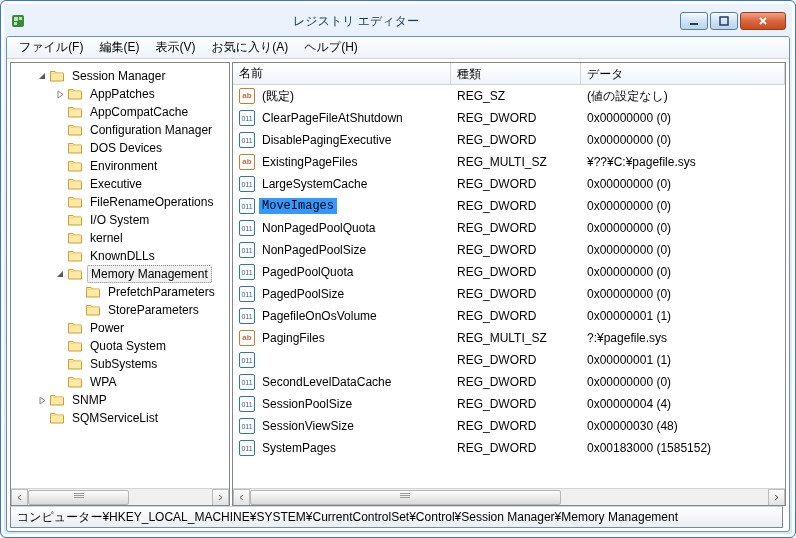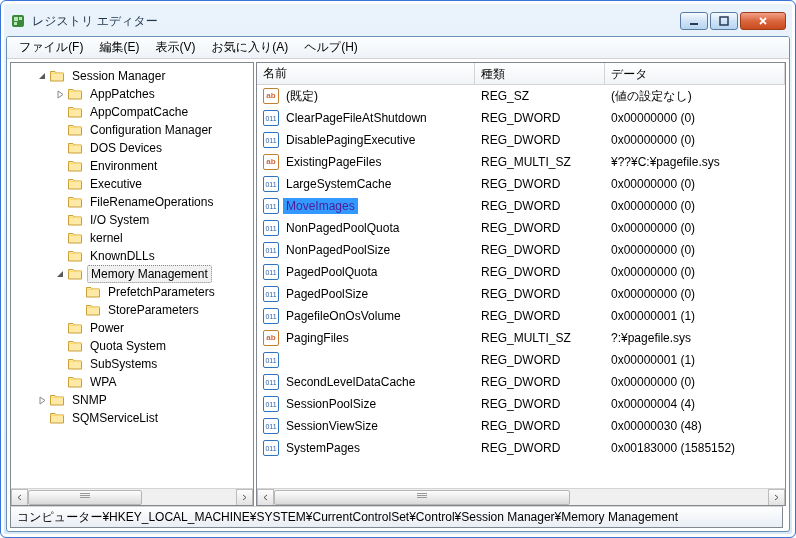--- a/index.html
+++ b/index.html
@@ -1,52 +1,52 @@
 <!DOCTYPE html>
 <html><head>
 <meta charset="utf-8">
 <style>
 * { margin: 0; padding: 0; box-sizing: border-box; }
 body { font-family: "Meiryo UI", "MS UI Gothic", Tahoma, sans-serif; font-size: 12px; background: #fff; }
 .window { width: 796px; height: 538px; border: 1px solid #3875d7; border-radius: 6px; overflow: hidden; display: flex; flex-direction: column; background: linear-gradient(180deg, #eaf3fb 0%, #d7e7f5 100%); box-shadow: 0 0 0 3px #fff inset; padding: 5px; }
 .inner { flex: 1; display: flex; flex-direction: column; border: 1px solid #6b8fb5; border-radius: 3px; background: #fff; overflow: hidden; }
-.titlebar { height: 30px; display: flex; align-items: center; padding: 0 4px; background: transparent; }
+.titlebar { height: 30px; display: flex; align-items: center; padding: 0 4px; background: transparent; text-align: center; }
 .titlebar .icon { width: 16px; height: 16px; margin-right: 6px; }
 .titlebar .title { flex: 1; color: #21364e; font-size: 12px; }
 .win-btns { display: flex; gap: 2px; }
 .win-btn { width: 28px; height: 18px; border: 1px solid #5a7ca3; border-radius: 3px; background: linear-gradient(180deg, #f7fbff 0%, #cfe3f5 50%, #b7d4ef 100%); display: flex; align-items: center; justify-content: center; cursor: pointer; }
 .win-btn.close { width: 46px; background: linear-gradient(180deg, #f5a089 0%, #d9663e 50%, #c94a1f 100%); border-color: #9c3d1a; }
 .win-btn svg { width: 10px; height: 10px; }
 .menubar { height: 22px; display: flex; align-items: center; padding: 0 4px; border-bottom: 1px solid #d4d4d4; background: linear-gradient(180deg, #fdfefe, #eef3f9); }
 .menu-item { padding: 2px 8px; cursor: pointer; border-radius: 2px; font-size: 12px; }
 .client { flex: 1; display: flex; overflow: hidden; }
 .panel { display: flex; flex-direction: column; overflow: hidden; border: 1px solid #828790; margin: 3px 1px 0 3px; background: #fff; }
 .panel.right { margin: 3px 3px 0 1px; flex: 1; }
-.tree-panel { width: 244px; }
+.tree-panel { width: 220px; }
 .tree { flex: 1; overflow: auto; padding: 4px 0; }
 .tree-row { display: flex; align-items: center; height: 18px; white-space: nowrap; cursor: pointer; padding-right: 6px; }
 .expander { width: 14px; height: 14px; display: flex; align-items: center; justify-content: center; color: #666; flex-shrink: 0; }
 .expander svg { width: 9px; height: 9px; }
 .folder { width: 16px; height: 16px; margin-right: 4px; flex-shrink: 0; }
 .node-label { padding: 1px 3px; border-radius: 2px; }
 .node-label.selected { border: 1px dotted #888; background: #f1f1f1; }
 .list { flex: 1; overflow: auto; }
 .list-header { display: flex; position: sticky; top: 0; background: linear-gradient(180deg, #fff, #f1f4f8); border-bottom: 1px solid #d4d4d4; height: 22px; }
 .list-header .col { border-right: 1px solid #d4d4d4; padding: 3px 6px; font-size: 12px; cursor: pointer; }
 .list-body { }
 .list-row { display: flex; align-items: center; height: 22px; }
 .list-row .col { padding: 0 6px; overflow: hidden; text-overflow: ellipsis; white-space: nowrap; }
 .col-name { width: 218px; display: flex; align-items: center; }
 .col-type { width: 130px; }
 .col-data { flex: 1; }
 .val-icon { width: 16px; height: 16px; margin-right: 4px; flex-shrink: 0; display: flex; align-items: center; justify-content: center; }
 .val-sz { border: 1px solid #c08030; background: #fff; border-radius: 2px; font-size: 8px; font-weight: bold; color: #d0683a; line-height: 1; display:flex; align-items:center; justify-content:center; }
 .val-bin { border: 1px solid #3074c0; background: #fff; border-radius: 2px; font-size: 7px; color: #3060a8; line-height: 1; display:flex; align-items:center; justify-content:center; }
 .val-name { padding: 1px 3px; }
-.val-name.selected { background: #3399ff; color: #4c1d95; }
+.val-name.selected { background: #3399ff; color: #000000; font-family: Liberation Mono, monospace; }
 .hscroll { height: 17px; background: #f0f0f0; border-top: 1px solid #d4d4d4; position: relative; display: flex; align-items: center; }
 .hscroll .arrow { width: 17px; height: 17px; background: linear-gradient(180deg,#fdfdfd,#e2e2e2); border: 1px solid #bcbcbc; display: flex; align-items: center; justify-content: center; cursor: pointer; }
 .hscroll .track { flex: 1; height: 17px; position: relative; }
 .hscroll .thumb { position: absolute; top: 1px; bottom: 1px; background: linear-gradient(180deg,#fdfdfd,#dadada); border: 1px solid #b5b5b5; border-radius: 2px; display:flex; align-items:center; justify-content:center; }
 .hscroll .grip { width: 10px; height: 8px; display:flex; flex-direction:column; gap:1px; }
 .hscroll .grip span { height:1px; background:#999; }
 .statusbar { height: 22px; border-top: 1px solid #d4d4d4; background: linear-gradient(180deg, #fefefe, #e9eef5); padding: 3px 6px; font-size: 12px; display:flex; align-items:center; margin: 0 6px 3px 3px; border: 1px solid #828790; border-top:1px solid #d4d4d4; }
 </style>
 </head>
 <body>

